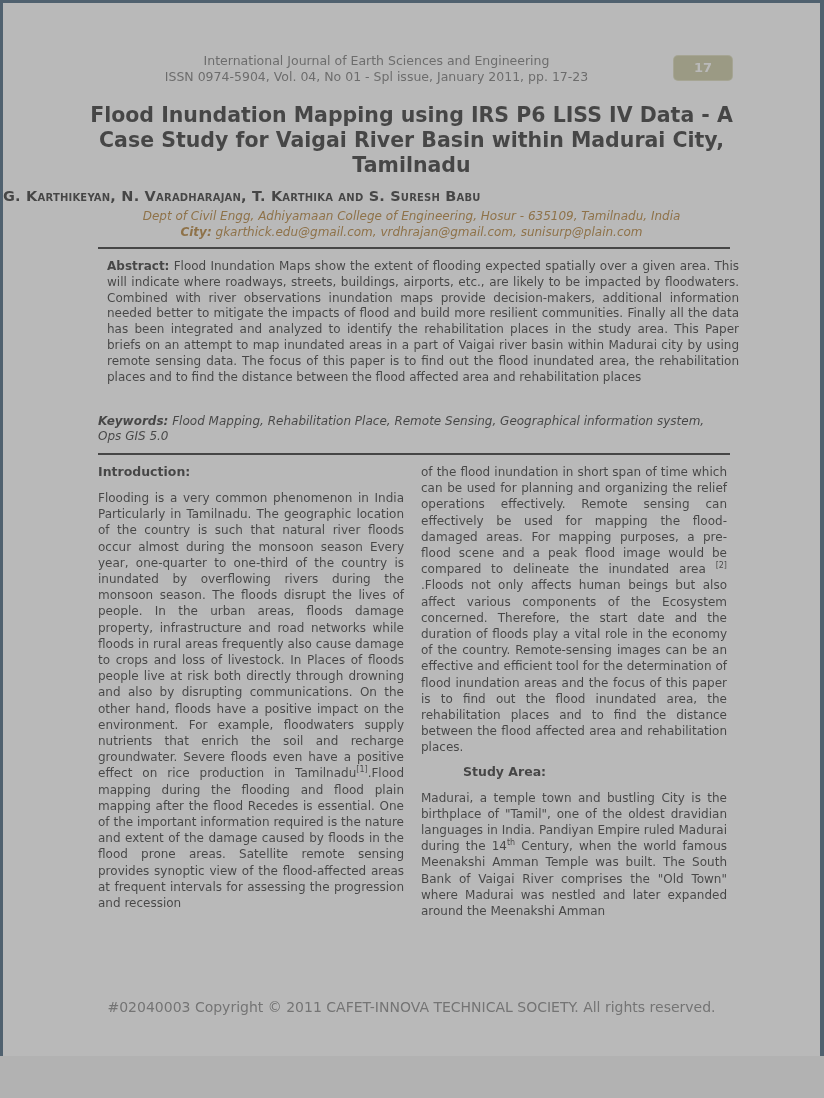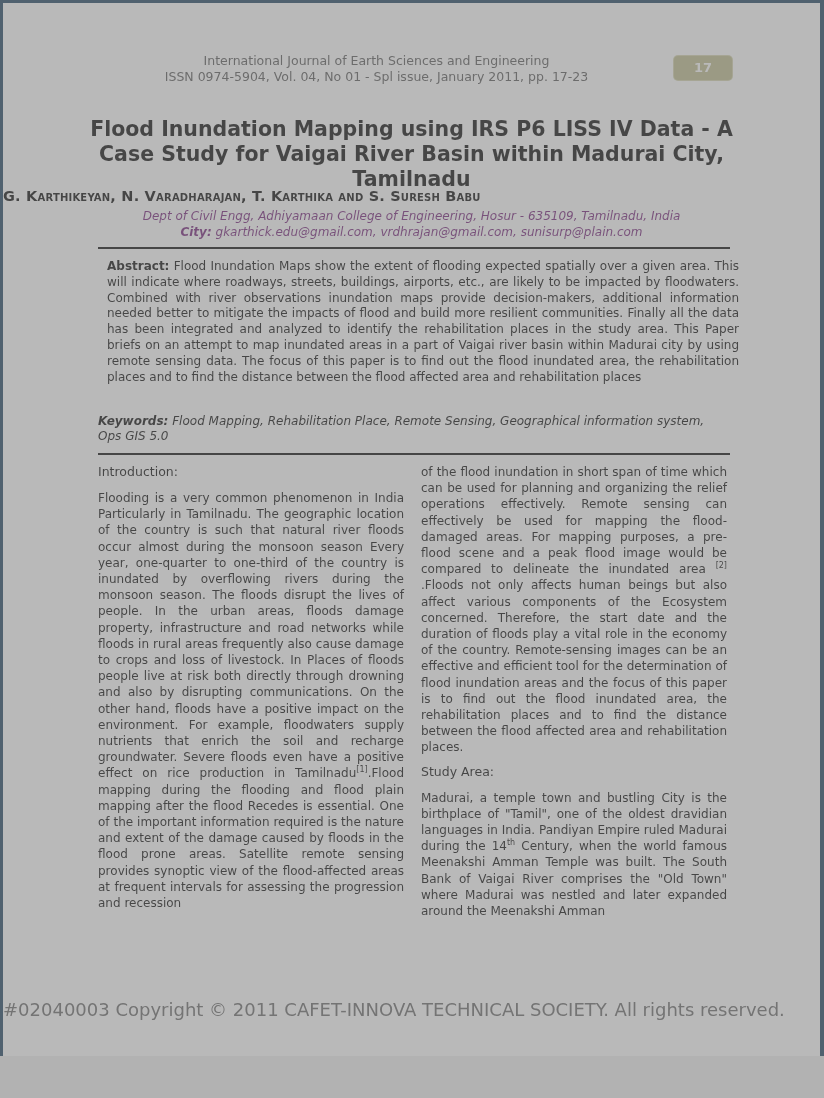--- a/index.html
+++ b/index.html
@@ -66,42 +66,41 @@
   .title {
     position: absolute;
     top: 100px;
     left: 60px;
     width: 697px;
     text-align: center;
     font-family: "DejaVu Sans", sans-serif;
     font-weight: bold;
     font-size: 20.5px;
     line-height: 25px;
-    margin-top: 14px;
   }
   .authors {
     position: absolute;
     top: 185px;
     left: 0;
     width: 817px;
     font-weight: bold;
     font-size: 14.5px;
     letter-spacing: 0.2px;
   }
   .authors .sc { font-variant: small-caps; }
   .affil {
     position: absolute;
     top: 205px;
     left: 0;
     width: 817px;
     text-align: center;
     font-style: italic;
     font-size: 12px;
     line-height: 16px;
-    color: #701a75;
+    color: #a16207;
   }
   .rule {
     position: absolute;
     left: 95px;
     width: 632px;
     height: 2px;
     background: #000;
   }
   .abstract {
     position: absolute;
@@ -128,34 +127,35 @@
     top: 461px;
     width: 306px;
     font-size: 12px;
     line-height: 16.2px;
     text-align: justify;
   }
   .col.left { left: 95px; }
   .col.right { left: 418px; }
   .col h3 {
     font-size: 12.5px;
-    font-weight: normal;
+    font-weight: bold;
     margin: 0 0 10px 0;
     line-height: 16px;
   }
   .col p { margin: 0; }
-  .col h3.mid { margin-top: 8px; }
+  .col h3.mid { margin-top: 8px; margin-left: 42px; }
   .col p + h3 { margin-top: 8px; }
   sup { font-size: 8px; line-height: 0; }
   .footer {
     position: absolute;
     top: 996px;
     left: 0;
     width: 817px;
-    font-size: 18px;
+    text-align: center;
+    font-size: 14px;
     color: #666;
   }
   .overlay {
     position: absolute;
     left: 0; top: 0;
     width: 824px;
     height: 1098px;
     background: rgba(128,128,128,0.55);
     pointer-events: auto;
   }

